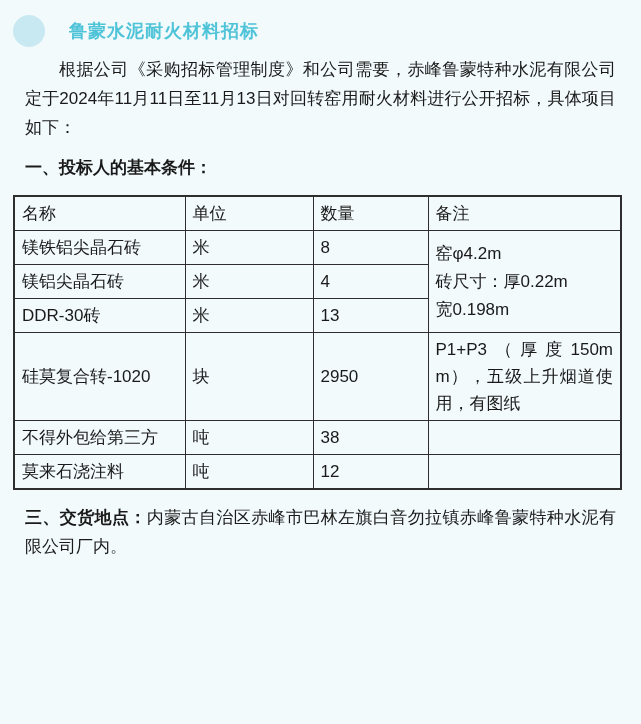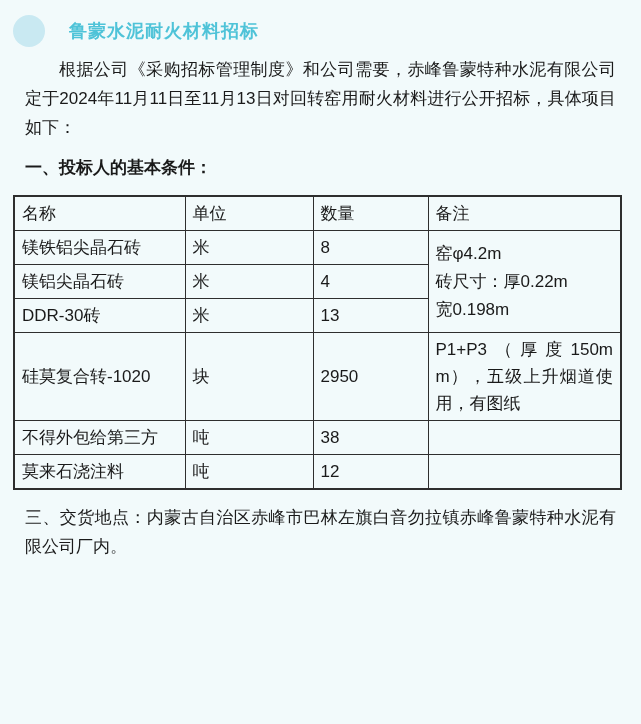--- a/index.html
+++ b/index.html
@@ -47,21 +47,21 @@
     text-justify: inter-character;
   }
   .intro {
     margin-top: 6px;
     text-indent: 2em;
   }
   .heading {
     font-weight: bold;
     font-family: Liberation Mono, monospace;
   }
-  .bold { font-weight: normal; }
+  .bold { font-weight: bold; }
   table {
     border-collapse: collapse;
     table-layout: fixed;
     width: 607px;
     margin: 3px 0 0 0;
     border: 2px solid #2e2e2e;
   }
   th, td {
     border: 1px solid #2e2e2e;
     padding: 3px 7px;

